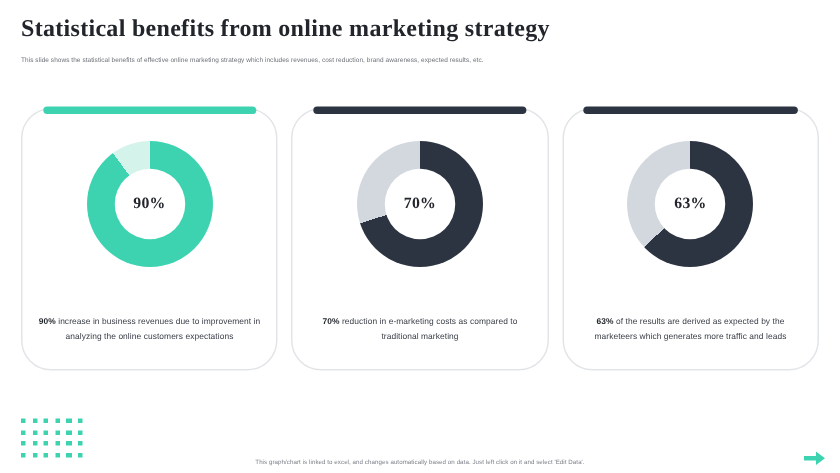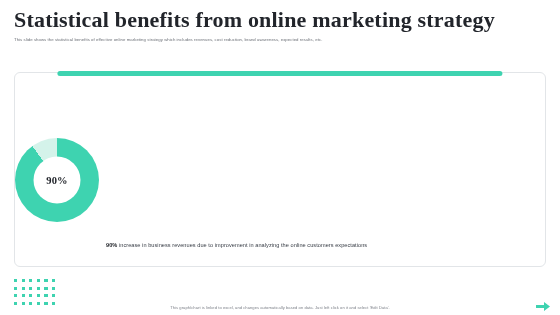--- a/index.html
+++ b/index.html
@@ -24,21 +24,21 @@
   
   .header {
     position: absolute;
     left: 14px;
     top: 10px;
     right: 14px;
   }
   .slide-title {
     font-family: "Liberation Serif", serif;
     font-weight: bold;
-    font-size: 22px;
+    font-size: 16px;
     line-height: 20px;
     color: #22252b;
     letter-spacing: 0.2px;
     margin: 0;
     white-space: nowrap;
   }
   .slide-subtitle {
     font-family: "Liberation Sans", sans-serif;
     font-size: 4.3px;
     line-height: 7px;
@@ -54,26 +54,27 @@
     left: 14px;
     right: 14px;
     top: 72px;
     display: flex;
     justify-content: space-between;
     gap: 9px;
   }
   .card {
     position: relative;
     flex: 1 1 0;
-    height: 195px;
+    height: 175px;
     background: #ffffff;
     border: 1px solid #e2e5e8;
-    border-radius: 6px;
+    border-radius: 20px;
     box-sizing: border-box;
     display: flex;
+    flex-direction: column;
     align-items: center;
   }
   .card-topbar {
     position: absolute;
     top: -2.5px;
     left: 50%;
     transform: translateX(-50%);
     width: 84%;
     height: 5px;
     border-radius: 3px;
@@ -186,22 +187,46 @@
         <div class="donut" style="background: conic-gradient(rgb(62, 211, 176) 0deg, rgb(62, 211, 176) 324deg, rgb(212, 243, 234) 324deg, rgb(212, 243, 234) 360deg);"></div>
         <div class="donut-hole">
           <span class="donut-label">90%</span>
         </div>
       </div>
       <div class="card-caption">
         <span class="pct">90%</span><span> increase in business revenues due to improvement in analyzing the online customers expectations</span>
       </div>
     </div>
 
-
-
+    <div class="card">
+      <div class="card-topbar" style="background: rgb(44, 52, 65);"></div>
+      <div class="donut-wrap">
+        <div class="donut" style="background: conic-gradient(rgb(44, 52, 65) 0deg, rgb(44, 52, 65) 252deg, rgb(211, 216, 222) 252deg, rgb(211, 216, 222) 360deg);"></div>
+        <div class="donut-hole">
+          <span class="donut-label">70%</span>
+        </div>
+      </div>
+      <div class="card-caption">
+        <span class="pct">70%</span><span> reduction in e-marketing costs as compared to traditional marketing</span>
+      </div>
+    </div>
+
+
+    <div class="card">
+      <div class="card-topbar" style="background: rgb(44, 52, 65);"></div>
+      <div class="donut-wrap">
+        <div class="donut" style="background: conic-gradient(rgb(44, 52, 65) 0deg, rgb(44, 52, 65) 226.8deg, rgb(211, 216, 222) 226.8deg, rgb(211, 216, 222) 360deg);"></div>
+        <div class="donut-hole">
+          <span class="donut-label">63%</span>
+        </div>
+      </div>
+      <div class="card-caption">
+        <span class="pct">63%</span><span> of the results are derived as expected by the marketeers which generates more traffic and leads</span>
+      </div>
+    </div>
 
   </div>
 
   <div class="dot-grid">
       <span></span>
       <span></span>
       <span></span>
       <span></span>
       <span></span>
       <span></span>

